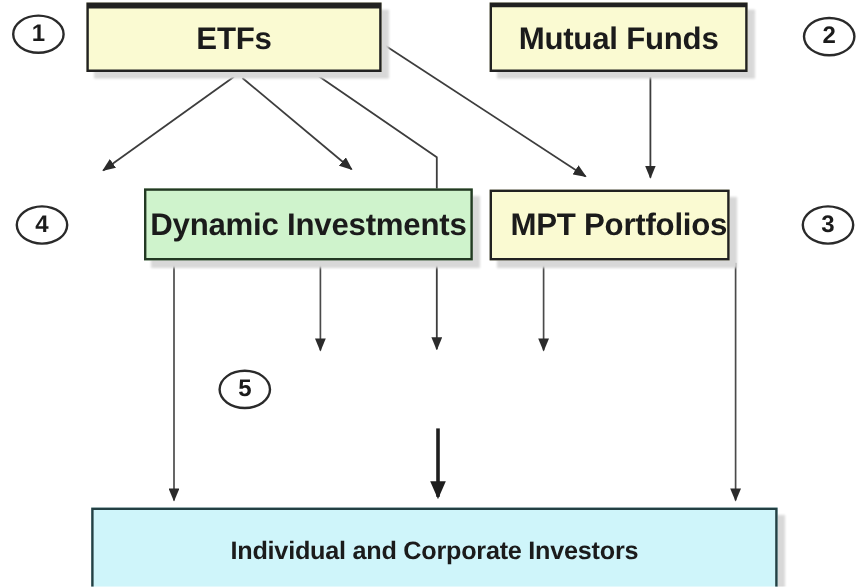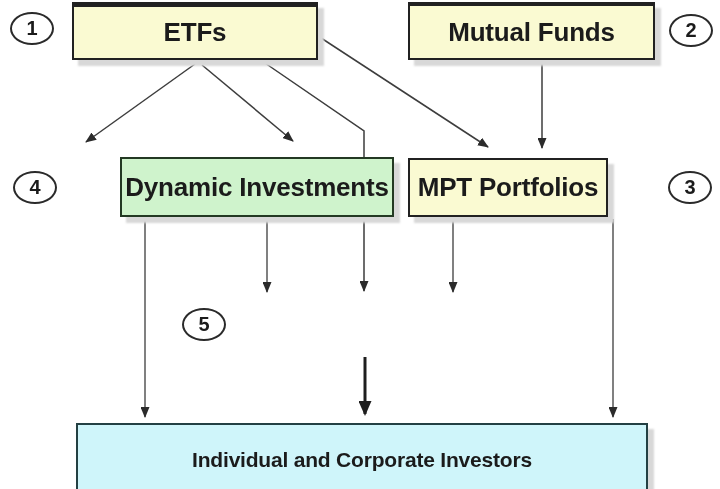--- a/index.html
+++ b/index.html
@@ -35,23 +35,23 @@
     color: var(--text, #1b1b1b);
     box-shadow: 6px 6px 2px var(--shadow, #d8d8d8);
     letter-spacing: -0.2px;
     text-align: center;
   }
   .node.yellow { background: var(--yellow-fill, #FAFAD2); }
   .node.green  { background: var(--green-fill, #CFF3CC); border-color: var(--green-border, #233923); }
   .node.blue   { background: var(--blue-fill, #CFF5FA); border-color: var(--blue-border, #234043); font-size: 21px; }
 
   .node-etfs          { left: 72px;  top: 2px;   width: 246px; height: 58px; border-top-width: 5px; }
-  .node-mutual-funds  { left: 408px; top: 2px;   width: 247px; height: 58px; border-top-width: 4px; }
+  .node-mutual-funds  { left: 408px; top: 2px;   width: 215px; height: 58px; border-top-width: 4px; }
   .node-dynamic-investments { left: 72px;  top: 157px; width: 274px; height: 60px; margin-left: 48px; }
-  .node-mpt-portfolios      { left: 408px; top: 158px; width: 200px; height: 59px; }
+  .node-mpt-portfolios      { left: 408px; top: 158px; width: 200px; height: 59px; justify-content: flex-end; }
   .node-dynamic-portfolios  { left: 240px; top: 297px; width: 245px; height: 58px; border-top-width: 3px; }
   .node-investors           { left: 76px;  top: 423px; width: 572px; height: 74px; }
 
   .badge {
     position: absolute;
     box-sizing: border-box;
     width: 44px;
     height: 33px;
     border: 2px solid #2a2a2a;
     border-radius: 50%;

